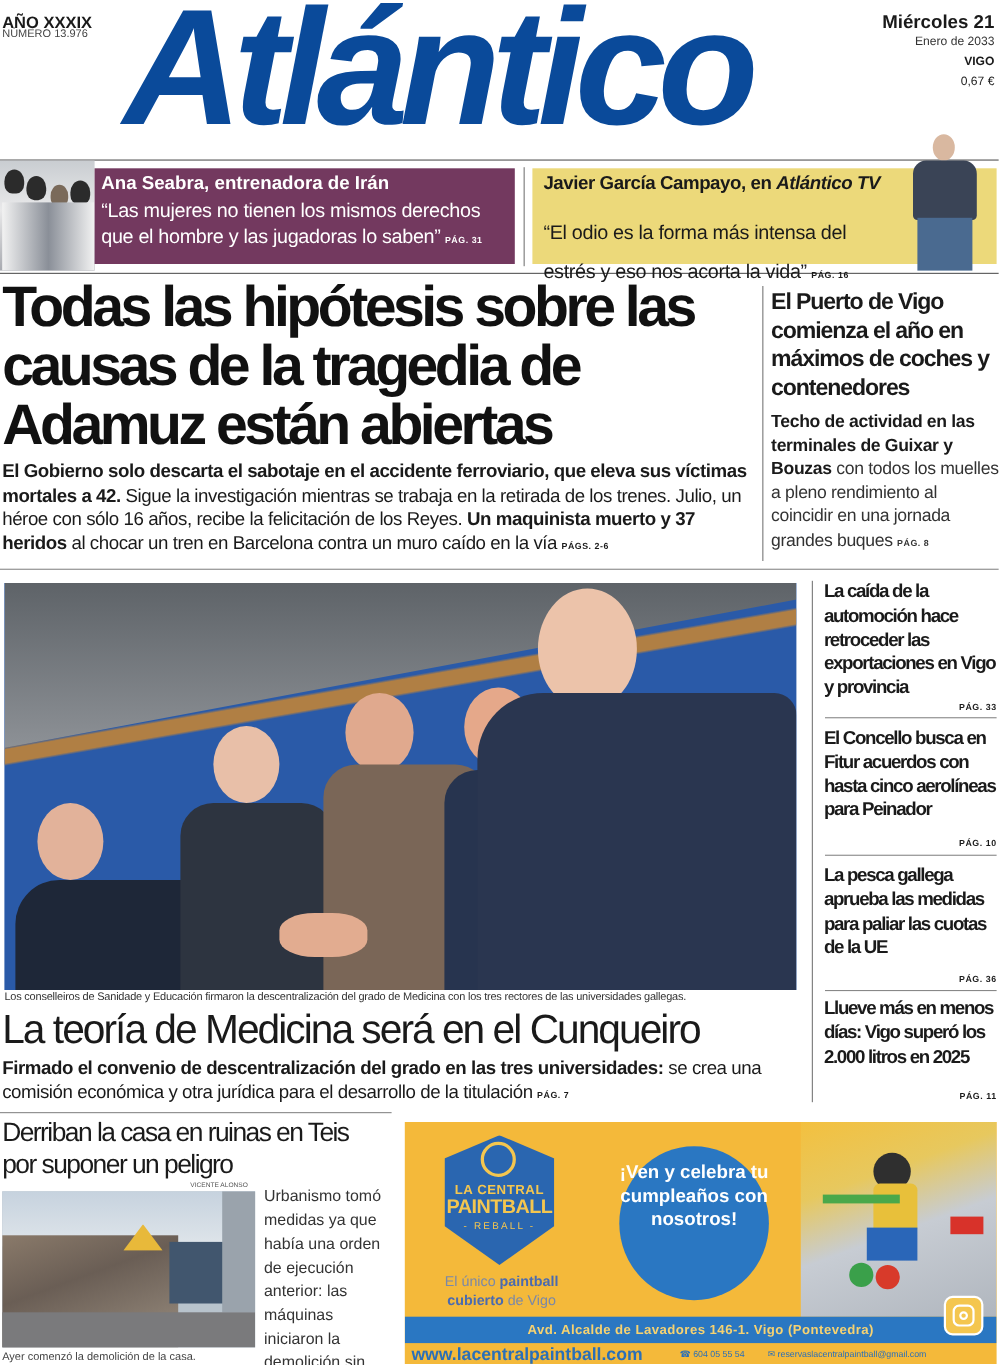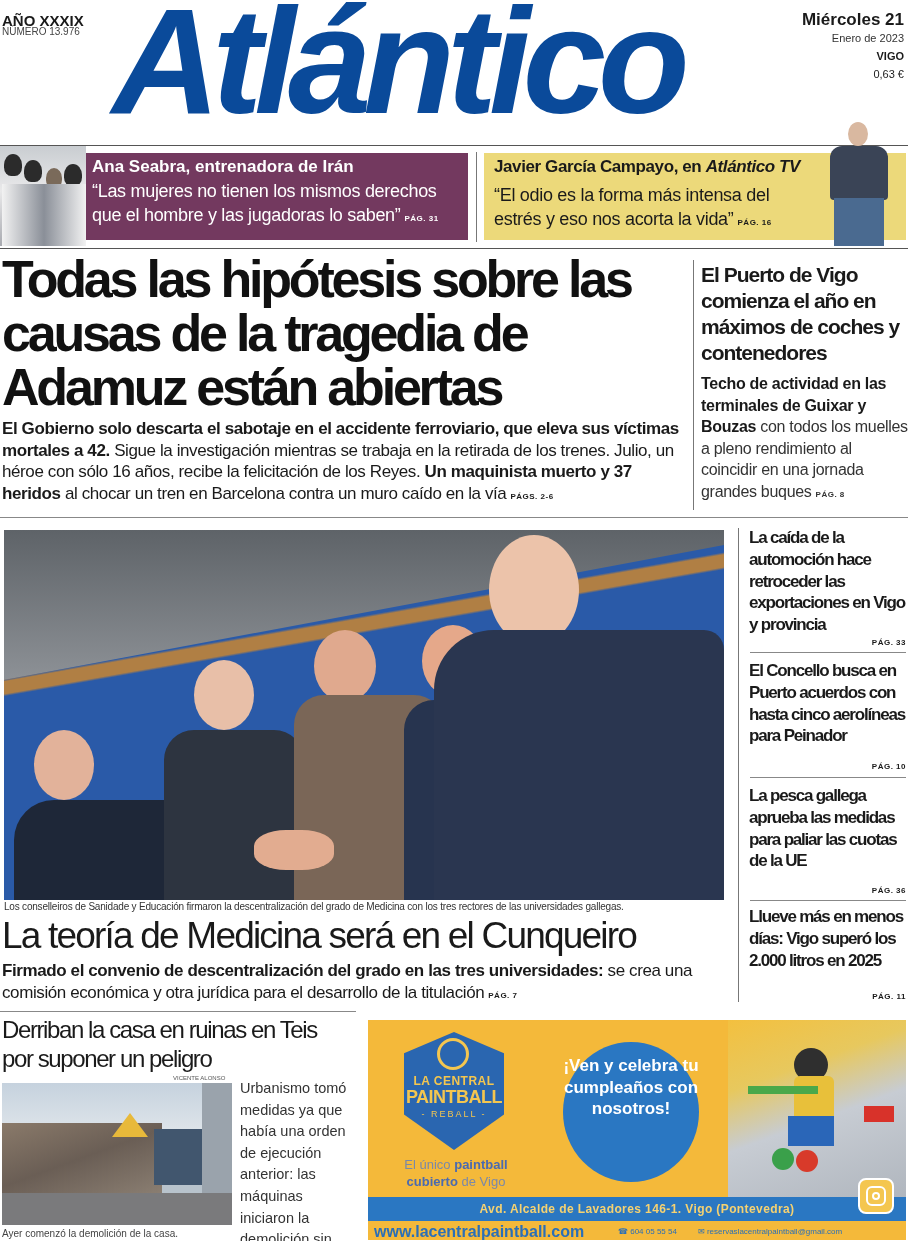--- a/index.html
+++ b/index.html
@@ -19,21 +19,21 @@
 .teaser-photo{position:absolute;overflow:hidden}
 #t1-photo{left:0;top:146px;width:86px;height:100px;background:linear-gradient(180deg,#c9cdd1 0%,#e9e9ea 45%,#a8aab0 100%)}
 .fig{position:absolute;border-radius:50% 50% 40% 40%}
 #t1-box{left:86px;top:153px;width:382px;height:87px;background:#73395f;color:#fff;padding:4px 6px}
 #t1-title{font-size:17px;font-weight:bold;white-space:nowrap}
 #t1-quote{font-size:18px;line-height:24px;margin-top:2px;letter-spacing:-0.3px}
 .pag{font-size:8px;font-weight:bold;letter-spacing:0.5px;margin-left:4px}
 #t2-box{left:484px;top:153px;width:422px;height:87px;background:#ecd97a;padding:4px 10px}
 #t2-title{font-size:17px;font-weight:bold;white-space:nowrap;letter-spacing:-0.4px}
 #t2-title i{font-style:italic}
-#t2-quote{font-size:18px;line-height:24px;margin-top:6px;letter-spacing:-0.3px}
+#t2-quote{font-size:18px;line-height:36px;margin-top:16px;letter-spacing:-0.3px}
 #t2-photo{left:808px;top:120px;width:100px;height:128px}
 
 #headline{left:2px;top:252px;width:680px;font-size:52px;line-height:54px;font-weight:bold;letter-spacing:-3.2px;color:#111}
 #subhead{left:2px;top:418px;width:688px;font-size:17px;line-height:21.5px;letter-spacing:-0.4px}
 #subhead b{font-weight:bold}
 
 .vrule{position:absolute;width:1px;background:#777}
 #puerto-title{left:701px;top:262px;width:207px;font-size:21px;line-height:26px;font-weight:bold;letter-spacing:-1px}
 #puerto-body{left:701px;top:373px;width:207px;font-size:16px;line-height:21.5px;letter-spacing:-0.3px;color:#333}
 #puerto-body b{color:#1a1a1a}
@@ -68,23 +68,23 @@
 #ad-scene{position:absolute;left:360px;top:0;width:178px;height:177px;background:linear-gradient(160deg,#f3c03f 0%,#e7c85e 30%,#c7ccd3 55%,#b0b6be 100%)}
 #ad-insta{position:absolute;left:490px;top:158px;width:36px;height:36px;background:#f4c64f;border-radius:8px;border:2px solid #fff;display:flex;align-items:center;justify-content:center}
 </style>
 </head>
 <body>
 
 <div class="abs" id="issue-year">AÑO XXXIX</div>
 <div class="abs" id="issue-num">NÚMERO 13.976</div>
 <div class="abs" id="logo">Atlántico</div>
 <div class="abs" id="date-day">Miércoles  21</div>
-<div class="abs" id="date-month">Enero de 2023</div>
+<div class="abs" id="date-month">Enero de 2033</div>
 <div class="abs" id="city">VIGO</div>
-<div class="abs" id="price">0,63 €</div>
+<div class="abs" id="price">0,67 €</div>
 
 <div class="hr" style="left:0;top:145px;width:908px"></div>
 <div class="hr" style="left:0;top:248px;width:908px"></div>
 
 <div class="teaser-photo" id="t1-photo">
   <div class="fig" style="left:4px;top:8px;width:18px;height:22px;background:#2b2b2b"></div>
   <div class="fig" style="left:24px;top:14px;width:18px;height:22px;background:#2b2b2b"></div>
   <div class="fig" style="left:46px;top:22px;width:16px;height:20px;background:#7a6a5a"></div>
   <div class="fig" style="left:64px;top:18px;width:18px;height:22px;background:#2b2b2b"></div>
   <div style="position:absolute;left:2px;top:38px;width:84px;height:62px;background:linear-gradient(90deg,#f2f2f2,#8a8f98 50%,#f2f2f2)"></div>
@@ -142,21 +142,21 @@
 </div>
 
 <div class="vrule" style="left:738px;top:528px;height:474px"></div>
 <div class="brief" style="top:527px">
   <div>La caída de la automoción hace retroceder las exportaciones en Vigo y provincia</div>
 </div>
 <div class="brief-pag abs" style="top:638px">PÁG. 33</div>
 <div class="hr" style="left:750px;top:652px;width:156px;background:#888"></div>
 
 <div class="brief" style="top:660px">
-  <div>El Concello busca en Puerto acuerdos con hasta cinco aerolíneas para Peinador</div>
+  <div>El Concello busca en Fitur acuerdos con hasta cinco aerolíneas para Peinador</div>
 </div>
 <div class="brief-pag abs" style="top:762px">PÁG. 10</div>
 <div class="hr" style="left:750px;top:777px;width:156px;background:#888"></div>
 
 <div class="brief" style="top:785px">
   <div>La pesca gallega aprueba las medidas para paliar las cuotas de la UE</div>
 </div>
 <div class="brief-pag abs" style="top:886px">PÁG. 36</div>
 <div class="hr" style="left:750px;top:900px;width:156px;background:#888"></div>
 

